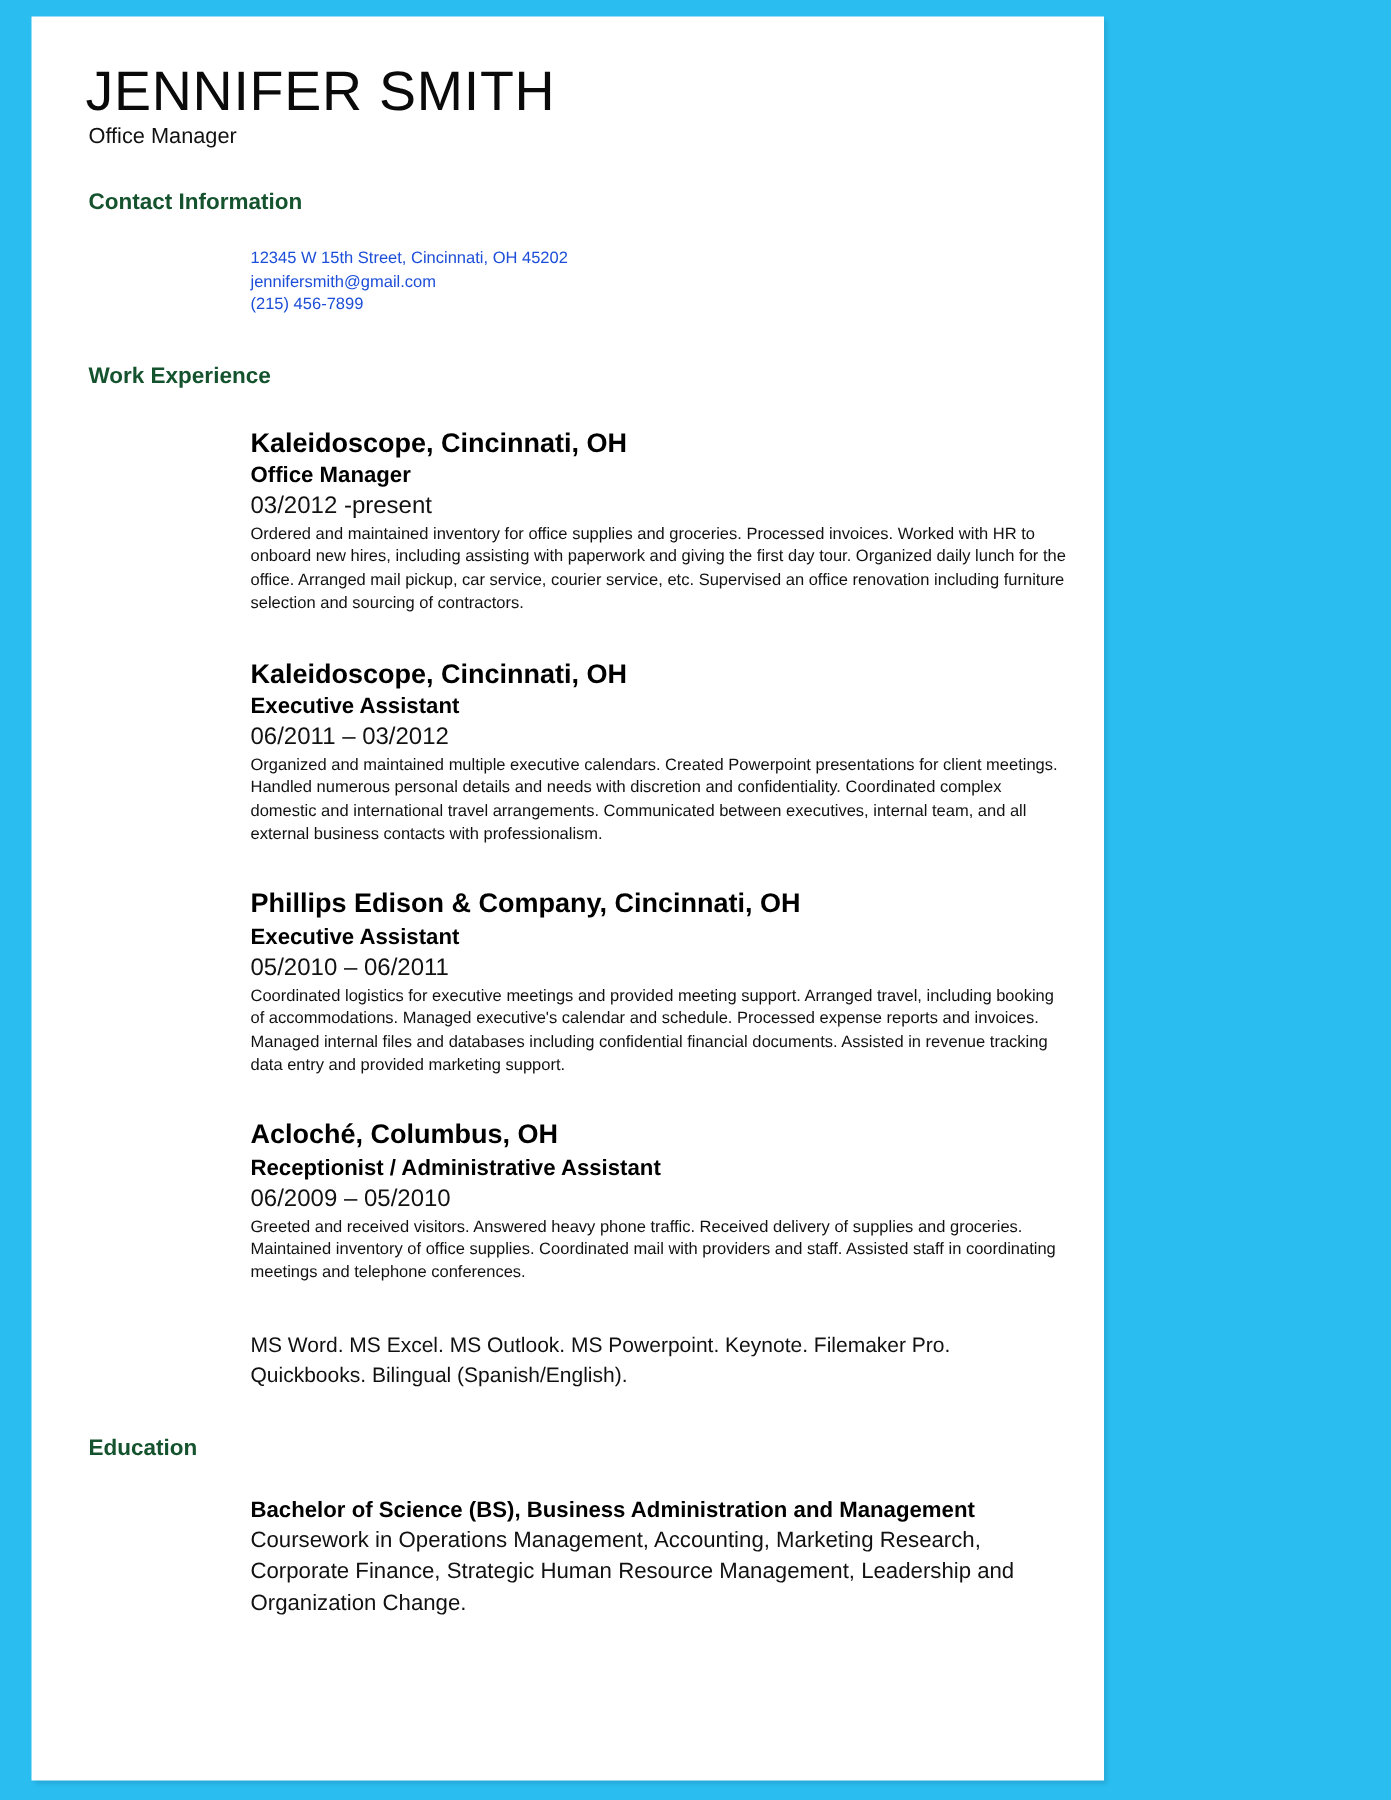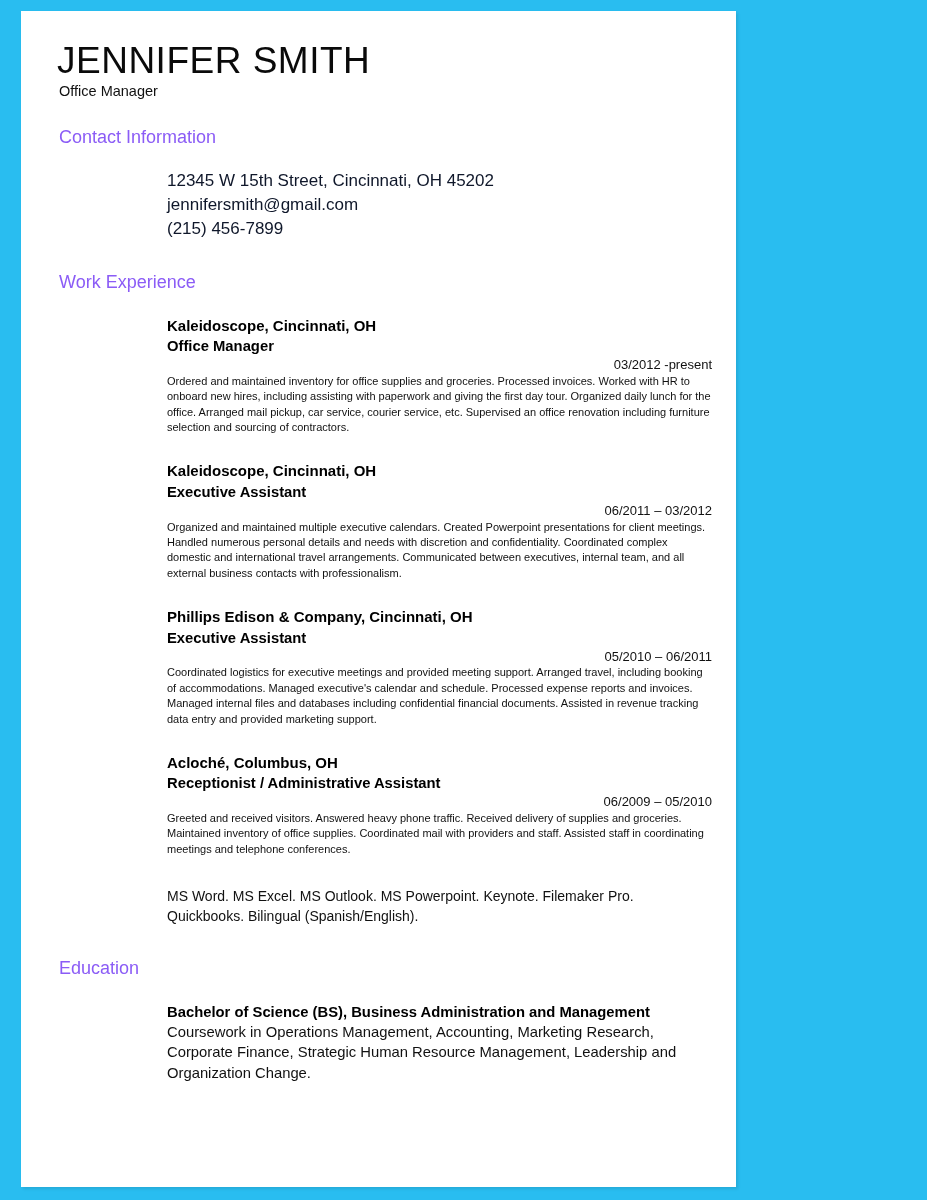--- a/index.html
+++ b/index.html
@@ -50,65 +50,64 @@
     margin: 0 0 2px 0;
   }
   .subtitle {
     font-size: 14.5px;
     color: #111;
     margin: 0 0 26px 2px;
     line-height: 1.2;
   }
 
   .section-heading {
-    font-size: 18px;
-    font-weight: normal;
-    color: #8b5cf6;
+    font-size: 15px;
+    font-weight: bold;
+    color: #14532d;
     margin: 0 0 0 2px;
     line-height: 1.25;
   }
 
   .indent {
     padding-left: 110px;
   }
 
   .contact-block {
     margin-top: 20px;
     margin-bottom: 30px;
-    font-size: 17px;
+    font-size: 11px;
     line-height: 1.42;
-    color: #0f172a;
+    color: #1d4ed8;
   }
 
   .exp-list {
     margin-top: 22px;
   }
   .exp-item {
     margin-bottom: 26px;
   }
   .exp-item:last-child {
     margin-bottom: 0;
   }
   .exp-company {
-    font-size: 15px;
+    font-size: 18px;
     font-weight: bold;
     color: #000;
     line-height: 1.36;
   }
   .exp-role {
     font-size: 14.8px;
     font-weight: bold;
     color: #000;
     line-height: 1.36;
   }
   .exp-dates {
-    font-size: 13px;
-    color: #111;
-    line-height: 1.36;
-    text-align: right;
+    font-size: 16px;
+    color: #111;
+    line-height: 1.36;
   }
   .exp-desc {
     font-size: 11px;
     color: #111;
     line-height: 1.40;
     margin-top: 0;
   }
 
   .work-section {
     margin-bottom: 30px;

